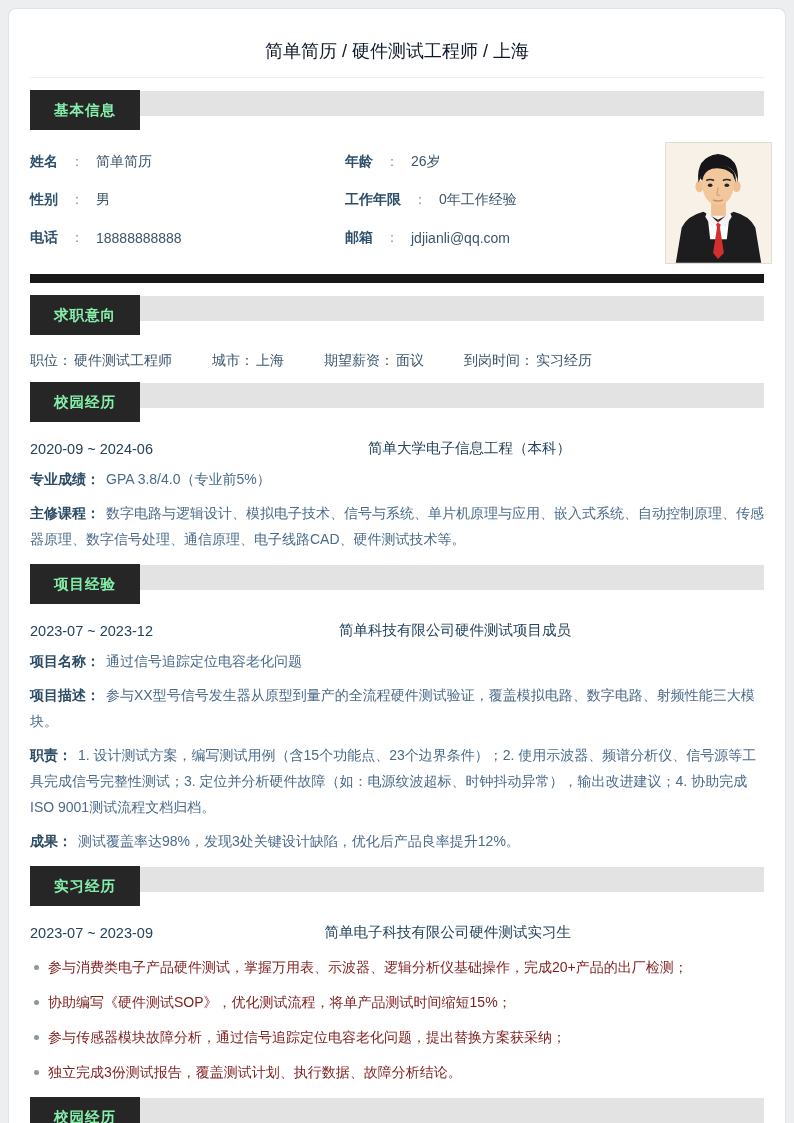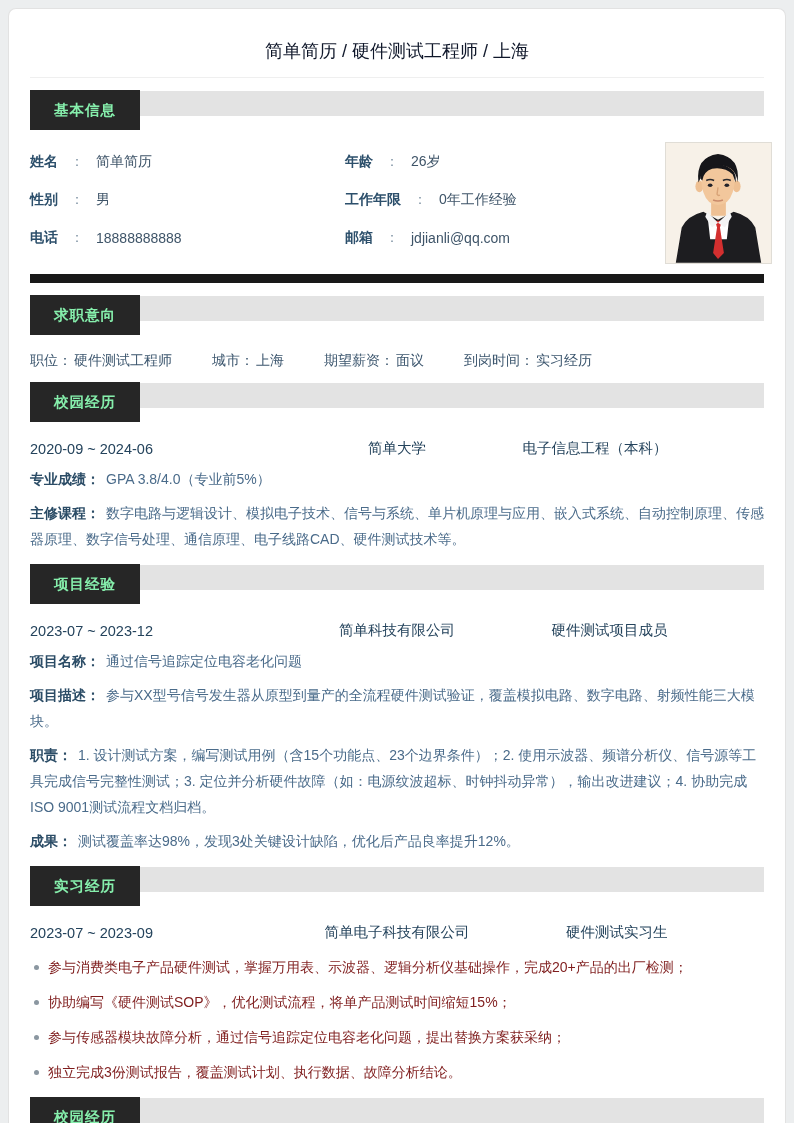--- a/index.html
+++ b/index.html
@@ -49,21 +49,21 @@
   .thick-divider{height:9px;background:#181818;margin-top:24px;}
   
   .intent{display:flex;gap:40px;font-size:14px;color:#3c566e;margin:17px 0 2px;white-space:nowrap;}
   .intent .ilabel{margin-right:2px;}
   
   .exp-row{
     display:grid;grid-template-columns:1fr auto 1fr;align-items:center;
     font-weight:normal;color:#24435c;font-size:14.5px;margin:17px 0 4px;
   }
   .exp-row .center{text-align:center;}
-  .exp-row .right{text-align:center;}
+  .exp-row .right{text-align:left;}
   
   .para{margin:8px 0;font-size:14px;line-height:26px;color:#4a6b8a;}
   .para b{color:#2b4c66;font-weight:bold;margin-right:6px;}
   
   .blist{list-style:none;margin:12px 0 4px;padding:0;}
   .blist li{
     position:relative;padding-left:18px;margin:9px 0;
     font-size:14px;line-height:26px;color:#7f1d1d;
   }
   .blist li::before{

